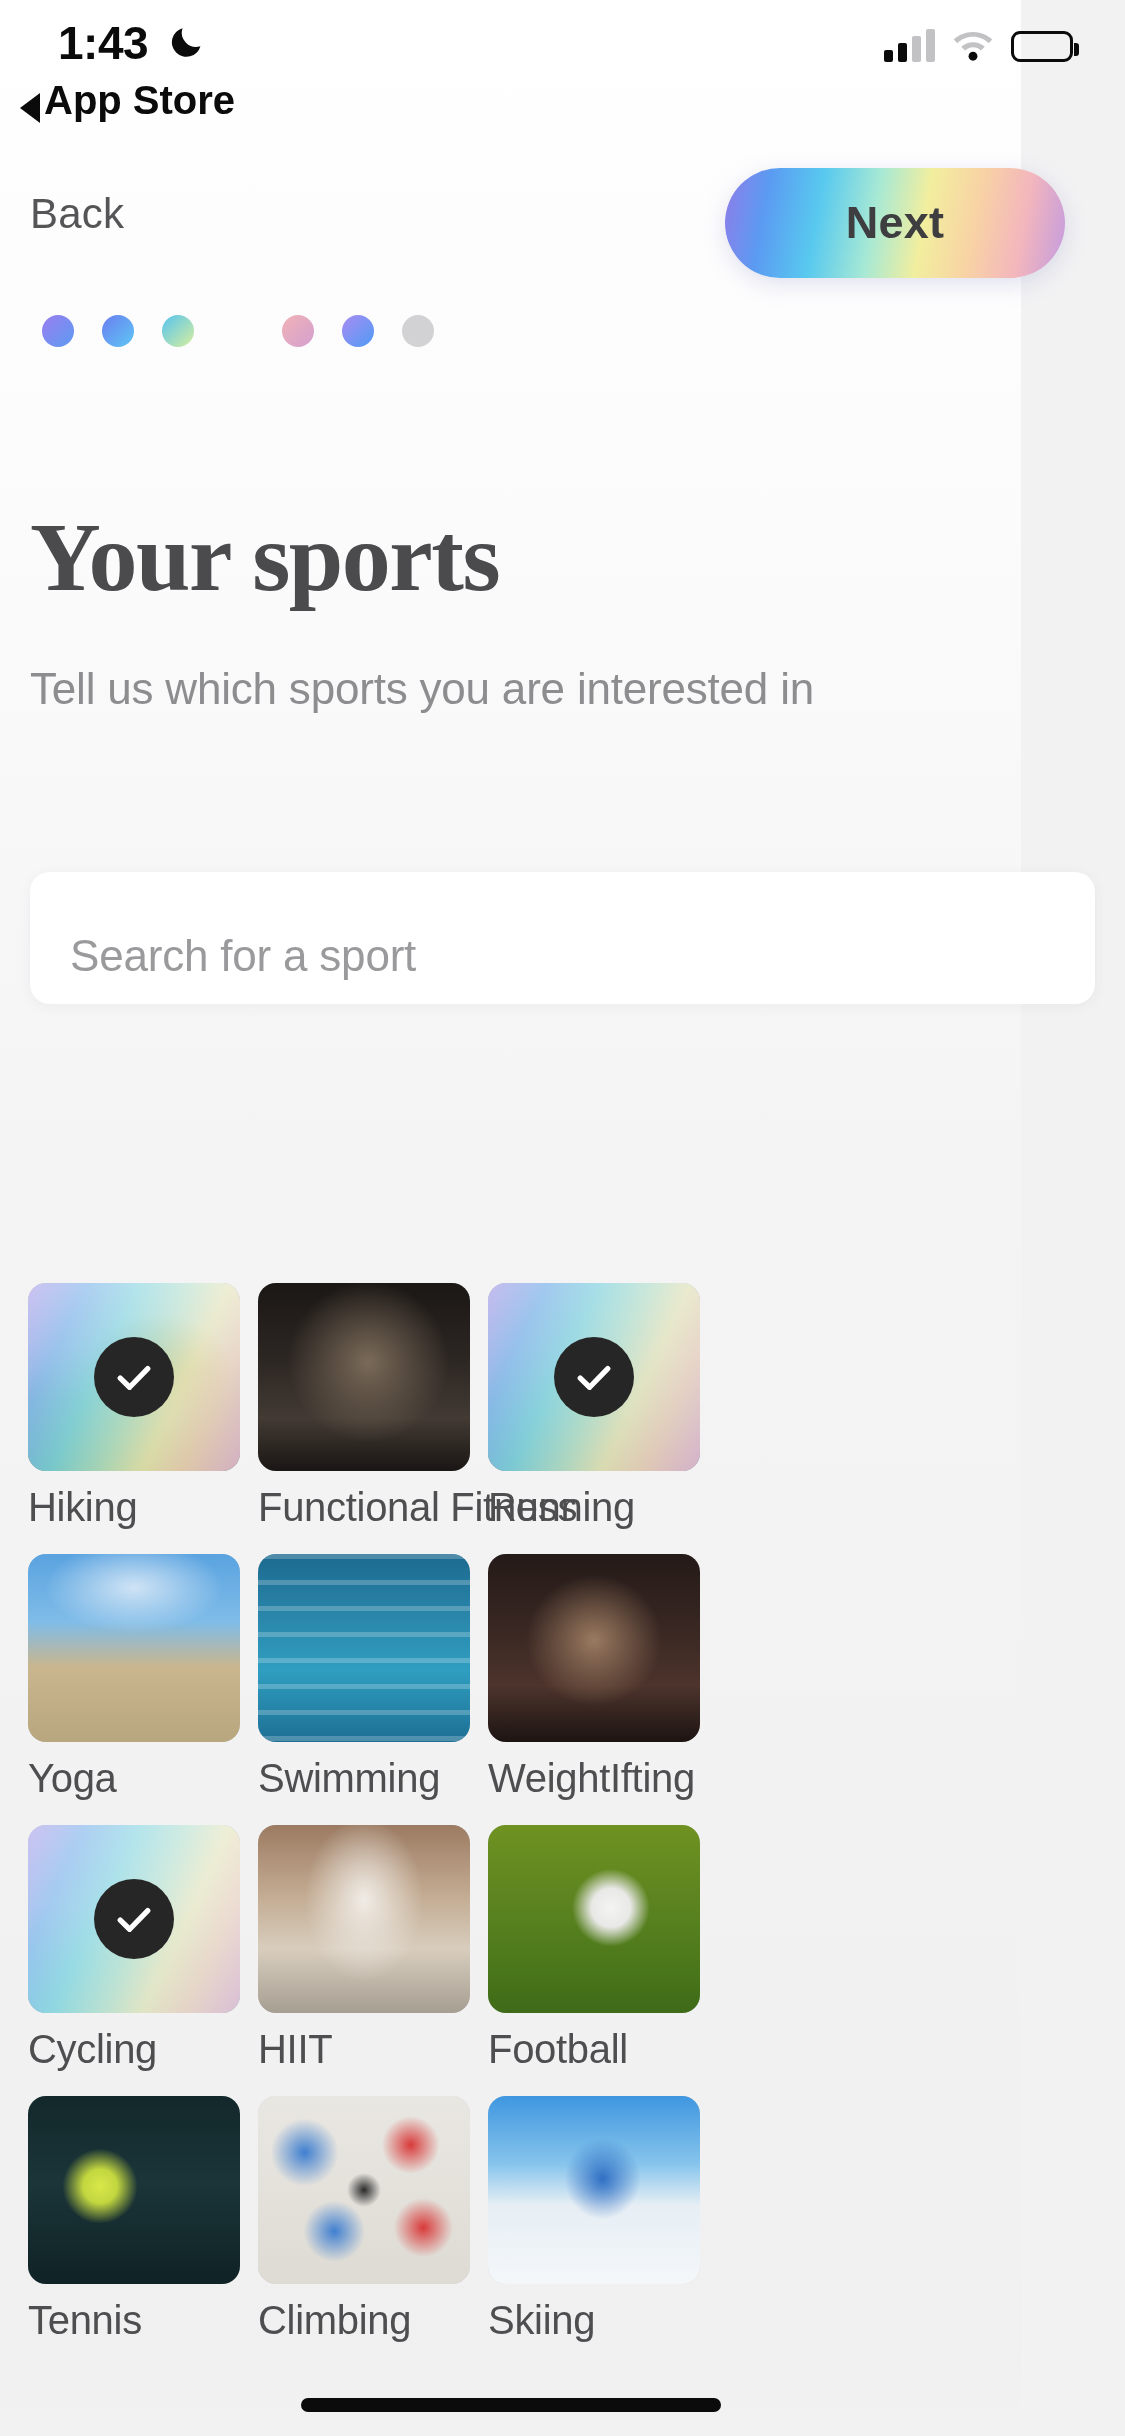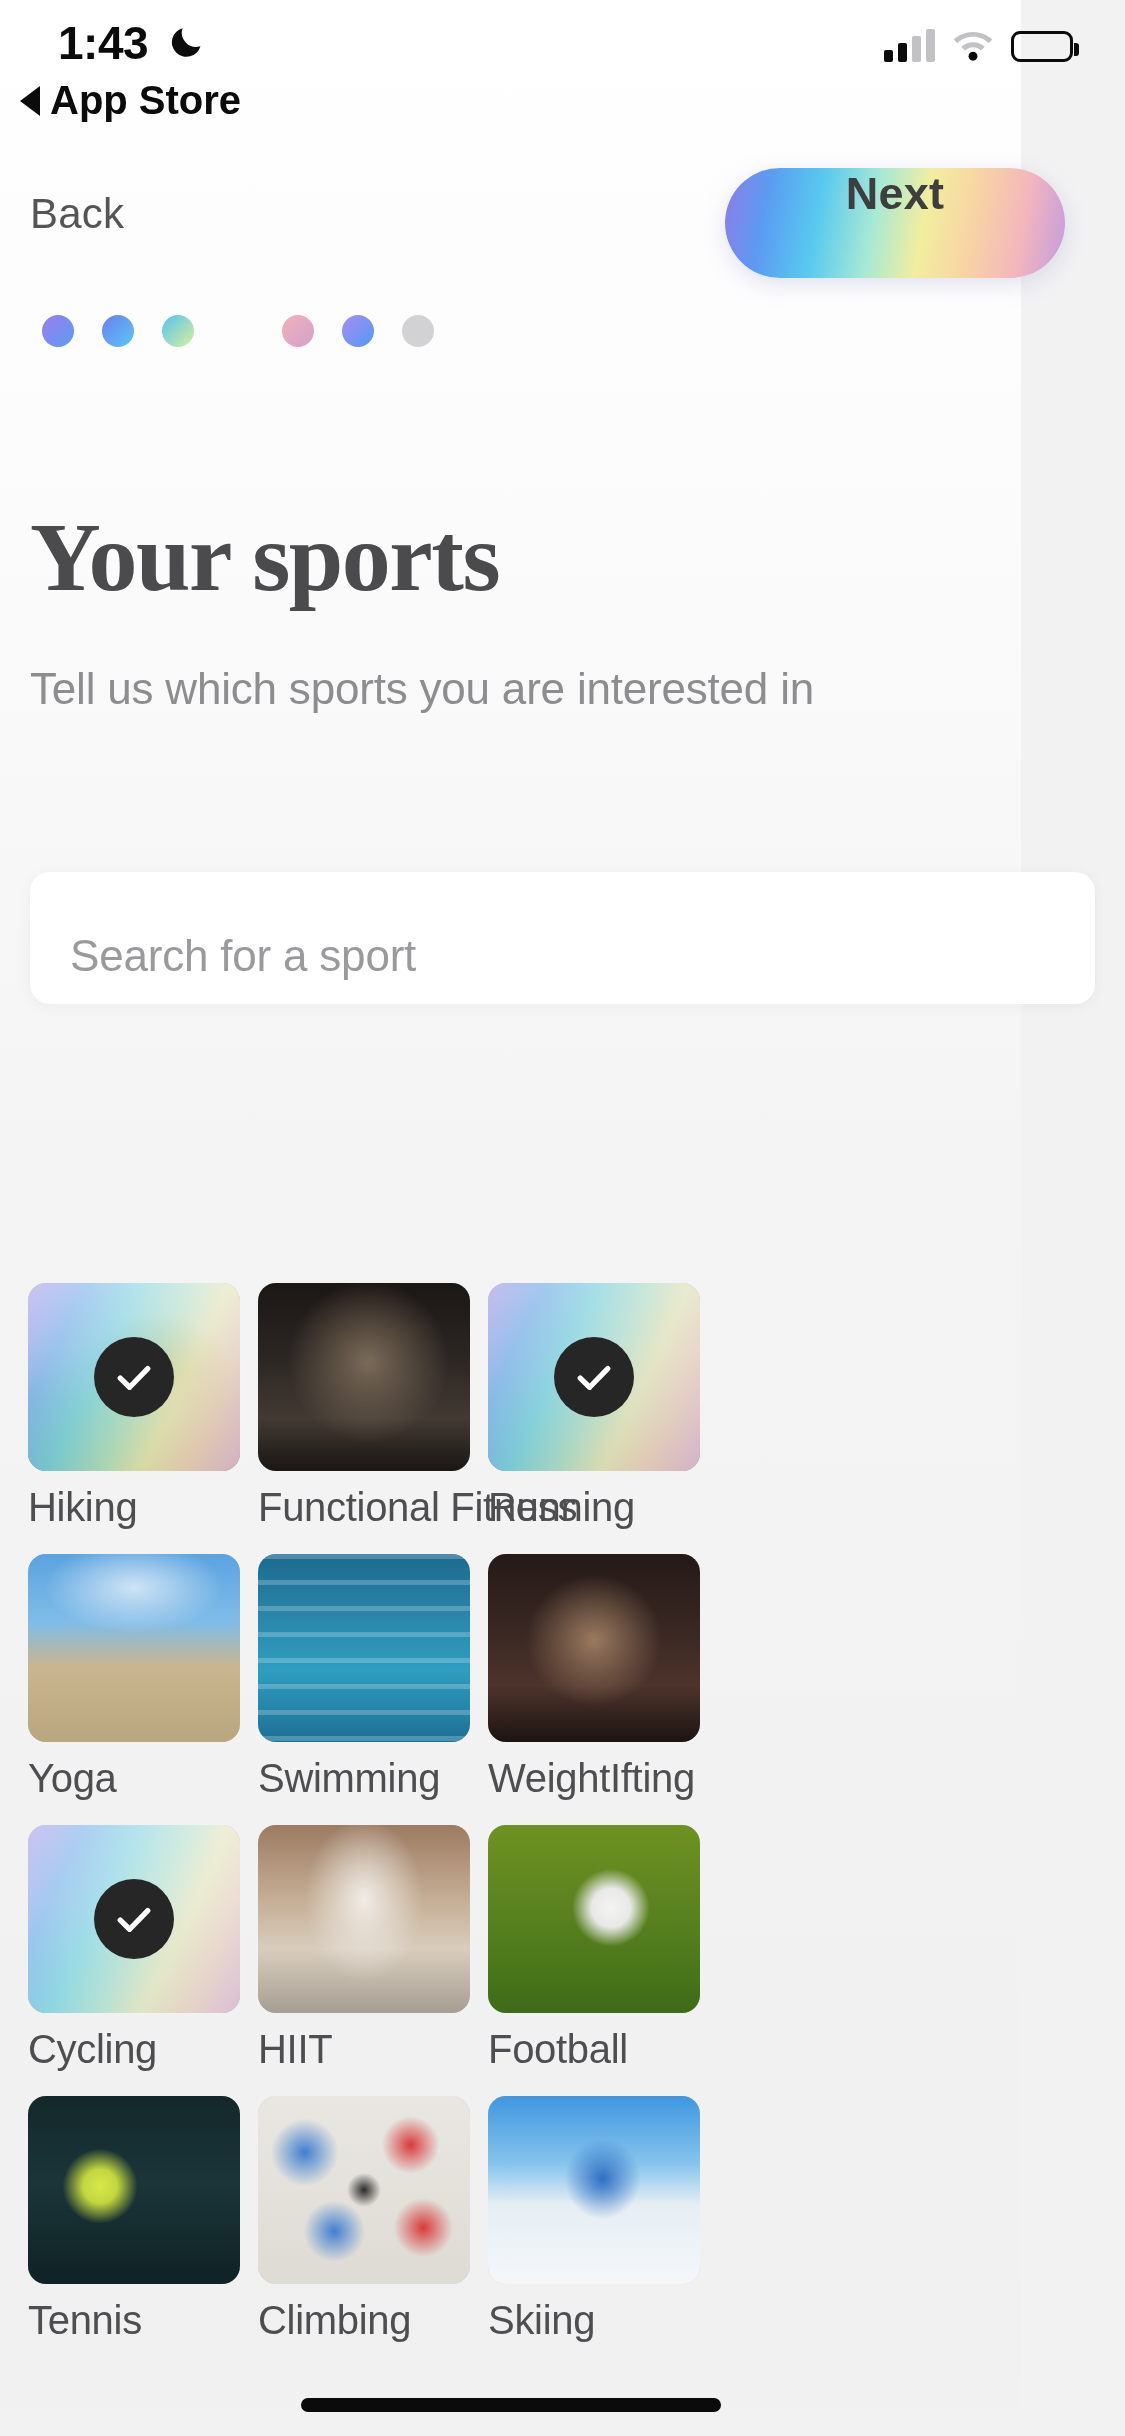--- a/index.html
+++ b/index.html
@@ -20,21 +20,21 @@
     position:absolute; left:58px; top:16px;
     font-size:46px; font-weight:700; color:#0b0b0b;
     letter-spacing:-0.5px;
   }
   .sb-moon {
     position:absolute; left:168px; top:22px;
     width:38px; height:38px;
   }
   .sb-return {
     position:absolute; left:20px; top:78px;
-    display:flex; align-items:center; gap:10px;
+    display:flex; align-items:flex-end; gap:4px;
     font-size:40px; font-weight:600; color:#0b0b0b;
   }
   .sb-tri {
     width:0; height:0;
     border-top:15px solid transparent;
     border-bottom:15px solid transparent;
     border-right:20px solid #0b0b0b;
   }
   .sb-right {
     position:absolute; right:52px; top:28px;
@@ -65,21 +65,21 @@
     position:absolute; left:30px; top:22px;
     font-size:42px; color:#555557; letter-spacing:0.2px;
   }
   .next-btn {
     position:absolute; right:60px; top:0px;
     width:340px; height:110px; border-radius:55px;
     background:linear-gradient(100deg,
       #8f7ce8 0%, #5b9bf2 13%, #58c9ef 28%,
       #a8e9d4 44%, #f2ee9e 58%, #f8d3a4 72%,
       #f3b6bd 86%, #c39bdf 100%);
-    display:flex; align-items:flex-start; justify-content:center;
+    display:flex; align-items:center; justify-content:center;
     box-shadow:0 6px 22px rgba(150,150,200,.28);
   }
   .next-label {
     font-size:45px; font-weight:700; color:#3e3e40; letter-spacing:0.3px;
   }
 
   
   .dots {
     position:absolute; top:315px; left:42px;
     display:flex; gap:28px;

